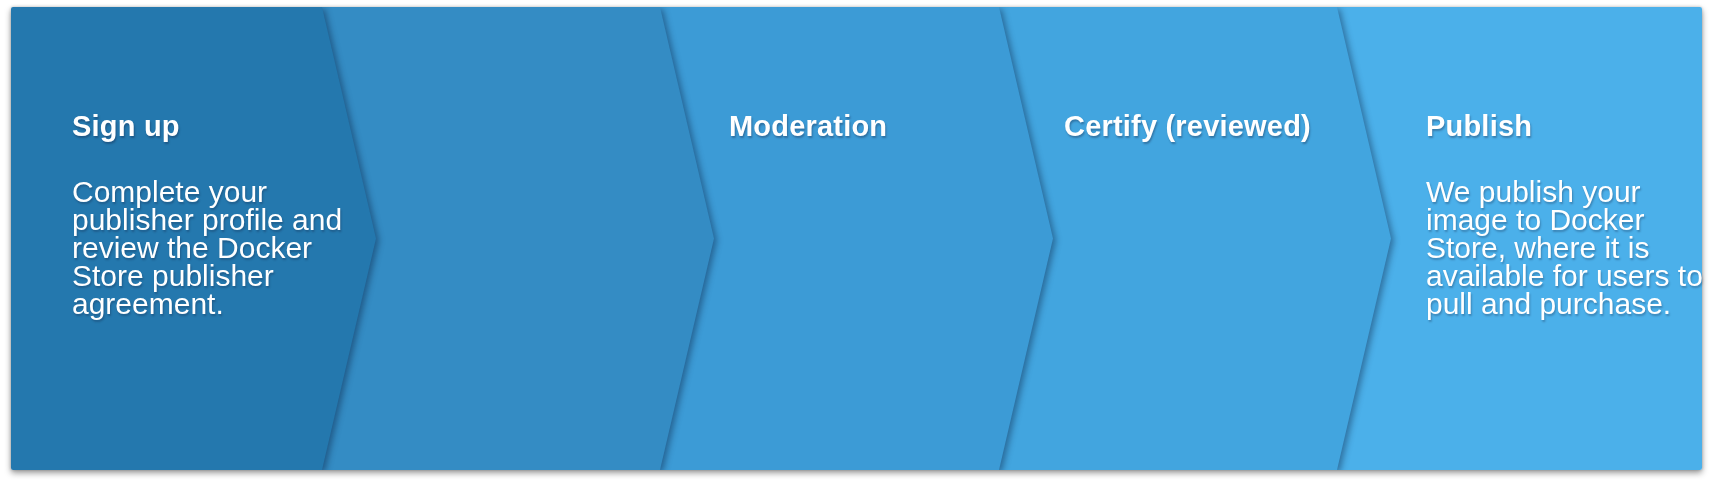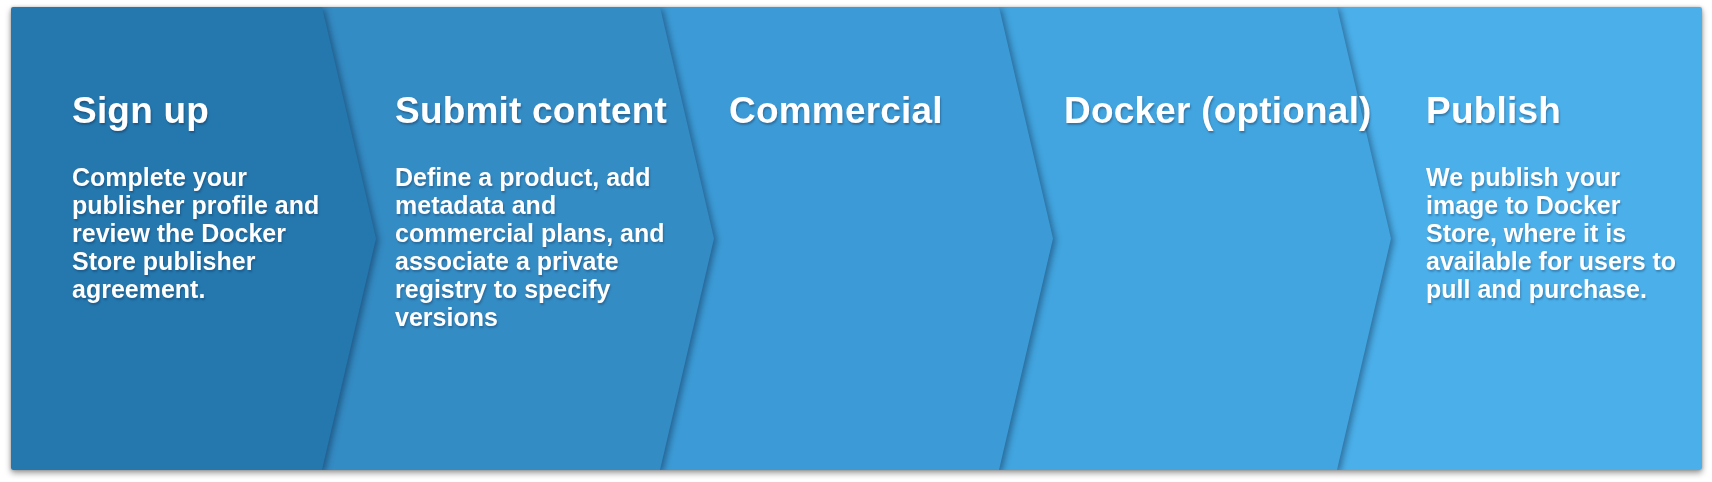--- a/index.html
+++ b/index.html
@@ -42,32 +42,32 @@
     color: #ffffff;
     z-index: 10;
   }
   .step-0 { left: 61px;   }
   .step-1 { left: 384px;  }
   .step-2 { left: 718px;  }
   .step-3 { left: 1053px; }
   .step-4 { left: 1415px; }
 
   .step-title {
-    margin: 0 0 36px 0;
-    font-size: 37px;
+    margin: 15px 0 36px 0;
+    font-size: 29px;
     font-weight: bold;
     line-height: 32px;
     letter-spacing: 0.2px;
     text-shadow: 1px 2px 2px rgba(20, 30, 60, 0.35);
   }
 
   .step-body {
     margin: 0;
-    font-size: 25px;
-    font-weight: bold;
+    font-size: 30px;
+    font-weight: normal;
     line-height: 28px;
     white-space: pre-wrap;
     text-shadow: 1px 2px 2px rgba(20, 30, 60, 0.30);
   }
 </style>
 </head>
 <body>
 
 <div class="flow-panel">
 
@@ -82,36 +82,27 @@
 
   <div class="step-text step-0">
     <h2 class="step-title">Sign up</h2>
     <p class="step-body">Complete your
 publisher profile and
 review the Docker
 Store publisher
 agreement.</p>
   </div>
 
-  <div class="step-text step-1">
-    <h2 class="step-title">Submit content</h2>
-    <p class="step-body">Define a product, add
-metadata and
-commercial plans, and
-associate a private
-registry to specify
-versions</p>
-  </div>
 
   <div class="step-text step-2">
-    <h2 class="step-title">Commercial</h2>
+    <h2 class="step-title">Moderation</h2>
   </div>
 
   <div class="step-text step-3">
-    <h2 class="step-title">Docker (optional)</h2>
+    <h2 class="step-title">Certify (reviewed)</h2>
   </div>
 
   <div class="step-text step-4">
     <h2 class="step-title">Publish</h2>
     <p class="step-body">We publish your
 image to Docker
 Store, where it is
 available for users to
 pull and purchase.</p>
   </div>

